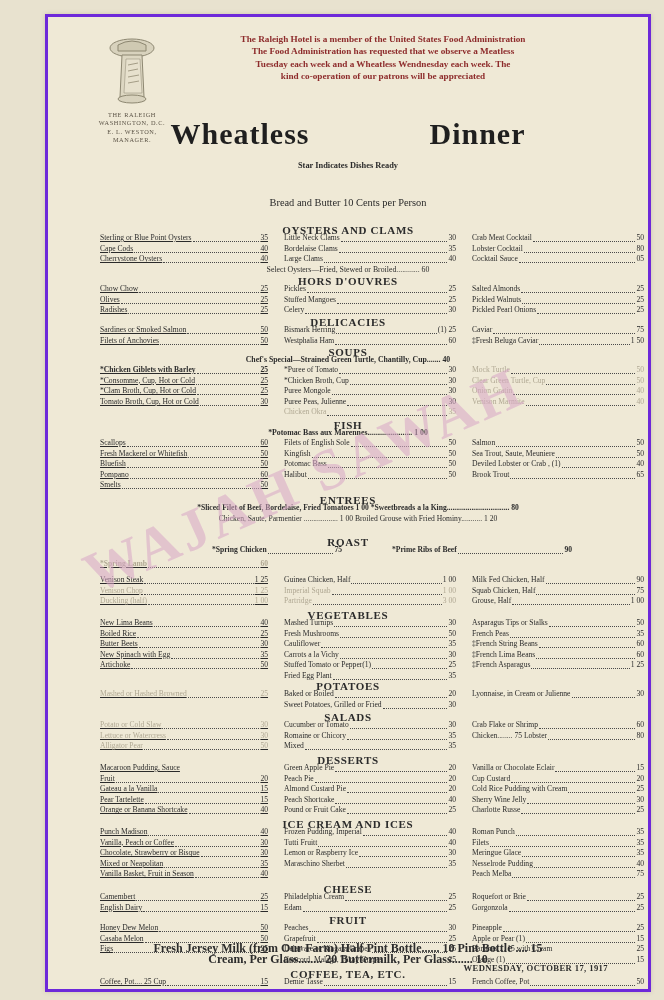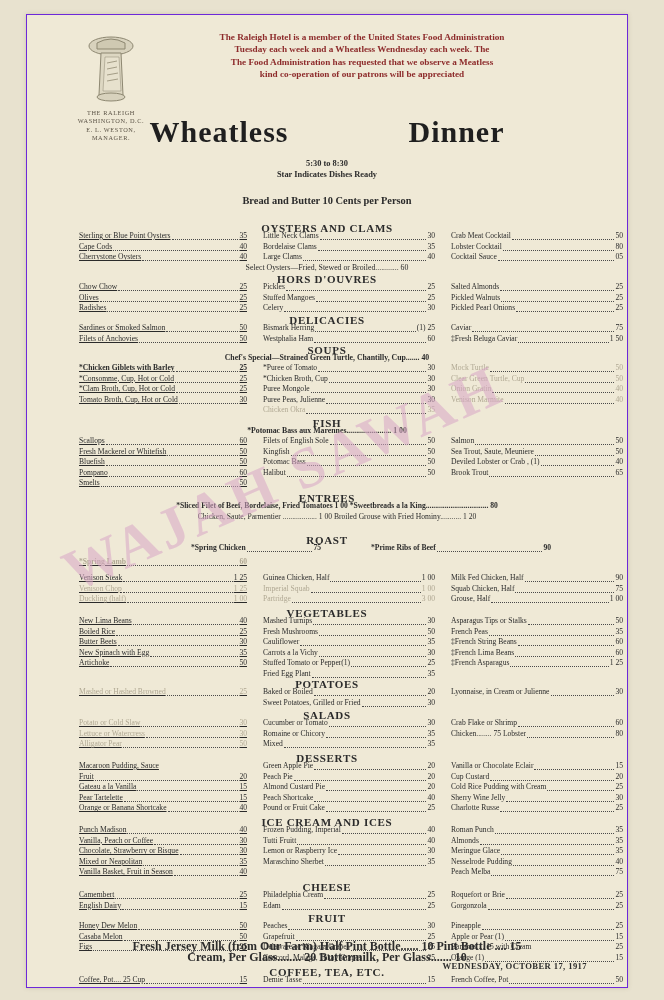--- a/index.html
+++ b/index.html
@@ -6,23 +6,23 @@
   body{
     width:664px;height:1000px;
     background:#e8e2cf;
     font-family:"Liberation Serif", serif;
     color:#2b2b2b;
     overflow:hidden;
     position:relative;
   }
   .page{
     position:absolute;
-    left:26px;top:14px;width:600px;height:972px;
+    left:45px;top:14px;width:600px;height:972px;
     background:#efe9d6;
-    border:1px solid #6d28d9;
+    border:3px solid #6d28d9;
     box-shadow:0 0 4px rgba(120,110,80,.25);
     overflow:hidden;
   }
   .paper-inner{position:absolute;inset:0;padding:0 14px;box-sizing:border-box;}
 
   
   .watermark{
     position:absolute;left:60px;top:430px;width:430px;height:260px;
     pointer-events:none;z-index:5;
     transform:rotate(-24deg);
@@ -45,21 +45,21 @@
   .crest .c-lines{margin-top:4px;font-size:6.3px;line-height:8.4px;color:#5b5346;letter-spacing:.6px;}
 
   .title-row{position:absolute;left:0;right:0;top:100px;text-align:center;}
   .t-wheatless,.t-dinner{
     font-family:"Liberation Serif", serif;
     font-size:30px;font-weight:bold;letter-spacing:1px;color:#1f1f1f;
     display:inline-block;
   }
   .t-wheatless{margin-right:120px;}
   .t-sub{position:absolute;left:0;right:0;top:143px;text-align:center;font-size:8.4px;font-weight:bold;line-height:11px;}
-  .t-bb{position:absolute;left:0;right:0;top:180px;text-align:center;font-size:10.4px;font-weight:bold;}
+  .t-bb{position:absolute;left:0;right:0;top:180px;text-align:center;font-size:10.4px;font-weight:normal;}
 
   
   .sec{position:absolute;left:0;right:0;text-align:center;font-size:11px;font-weight:bold;letter-spacing:.7px;}
   .secline{position:absolute;left:0;right:0;text-align:center;font-size:7.8px;}
 
   
   .grid{position:absolute;left:14px;right:14px;}
   .col{position:absolute;top:0;}
   .c1{left:38px;width:168px;text-decoration:underline;}
   .c2{left:222px;width:172px;}
@@ -96,30 +96,29 @@
       </svg>
       <div class="c-lines">
         <div>THE RALEIGH</div>
         <div>WASHINGTON, D.C.</div>
         <div>E. L. WESTON, MANAGER.</div>
       </div>
     </div>
 
     <div class="adm-note">
       <div>The Raleigh Hotel is a member of the United States Food Administration</div>
+      <div>The Food Administration has requested that we observe a Meatless</div>
       <div>Tuesday each week and a Wheatless Wendnesday each week.  The</div>
-      <div>The Food Administration has requested that we observe a Meatless</div>
       <div>kind co-operation of our patrons will be appreciated</div>
     </div>
 
     <div class="title-row">
       <span class="t-wheatless">Wheatless</span><span class="t-dinner">Dinner</span>
     </div>
     <div class="t-sub">
-      <div>5:30 to 8:30</div>
       <div>Star Indicates Dishes Ready</div>
     </div>
     <div class="t-bb">Bread and Butter 10 Cents per Person</div>
 
     <div class="sec" style="top:207px">OYSTERS AND CLAMS</div>
     <div class="grid" style="top:216px;height:34px">
       <div class="col c1">
         <div class="item">
             <span class="nm">Sterling or Blue Point Oysters</span>
             <span class="dots"></span>
@@ -815,21 +814,21 @@
             <span class="pr">35</span>
           </div>
       </div>
       <div class="col c3">
         <div class="item">
             <span class="nm">Roman Punch</span>
             <span class="dots"></span>
             <span class="pr">35</span>
           </div>
         <div class="item">
-            <span class="nm">Almonds</span>
+            <span class="nm">Filets</span>
             <span class="dots"></span>
             <span class="pr">35</span>
           </div>
         <div class="item">
             <span class="nm">Meringue Glace</span>
             <span class="dots"></span>
             <span class="pr">35</span>
           </div>
         <div class="item">
             <span class="nm">Nesselrode Pudding</span>

